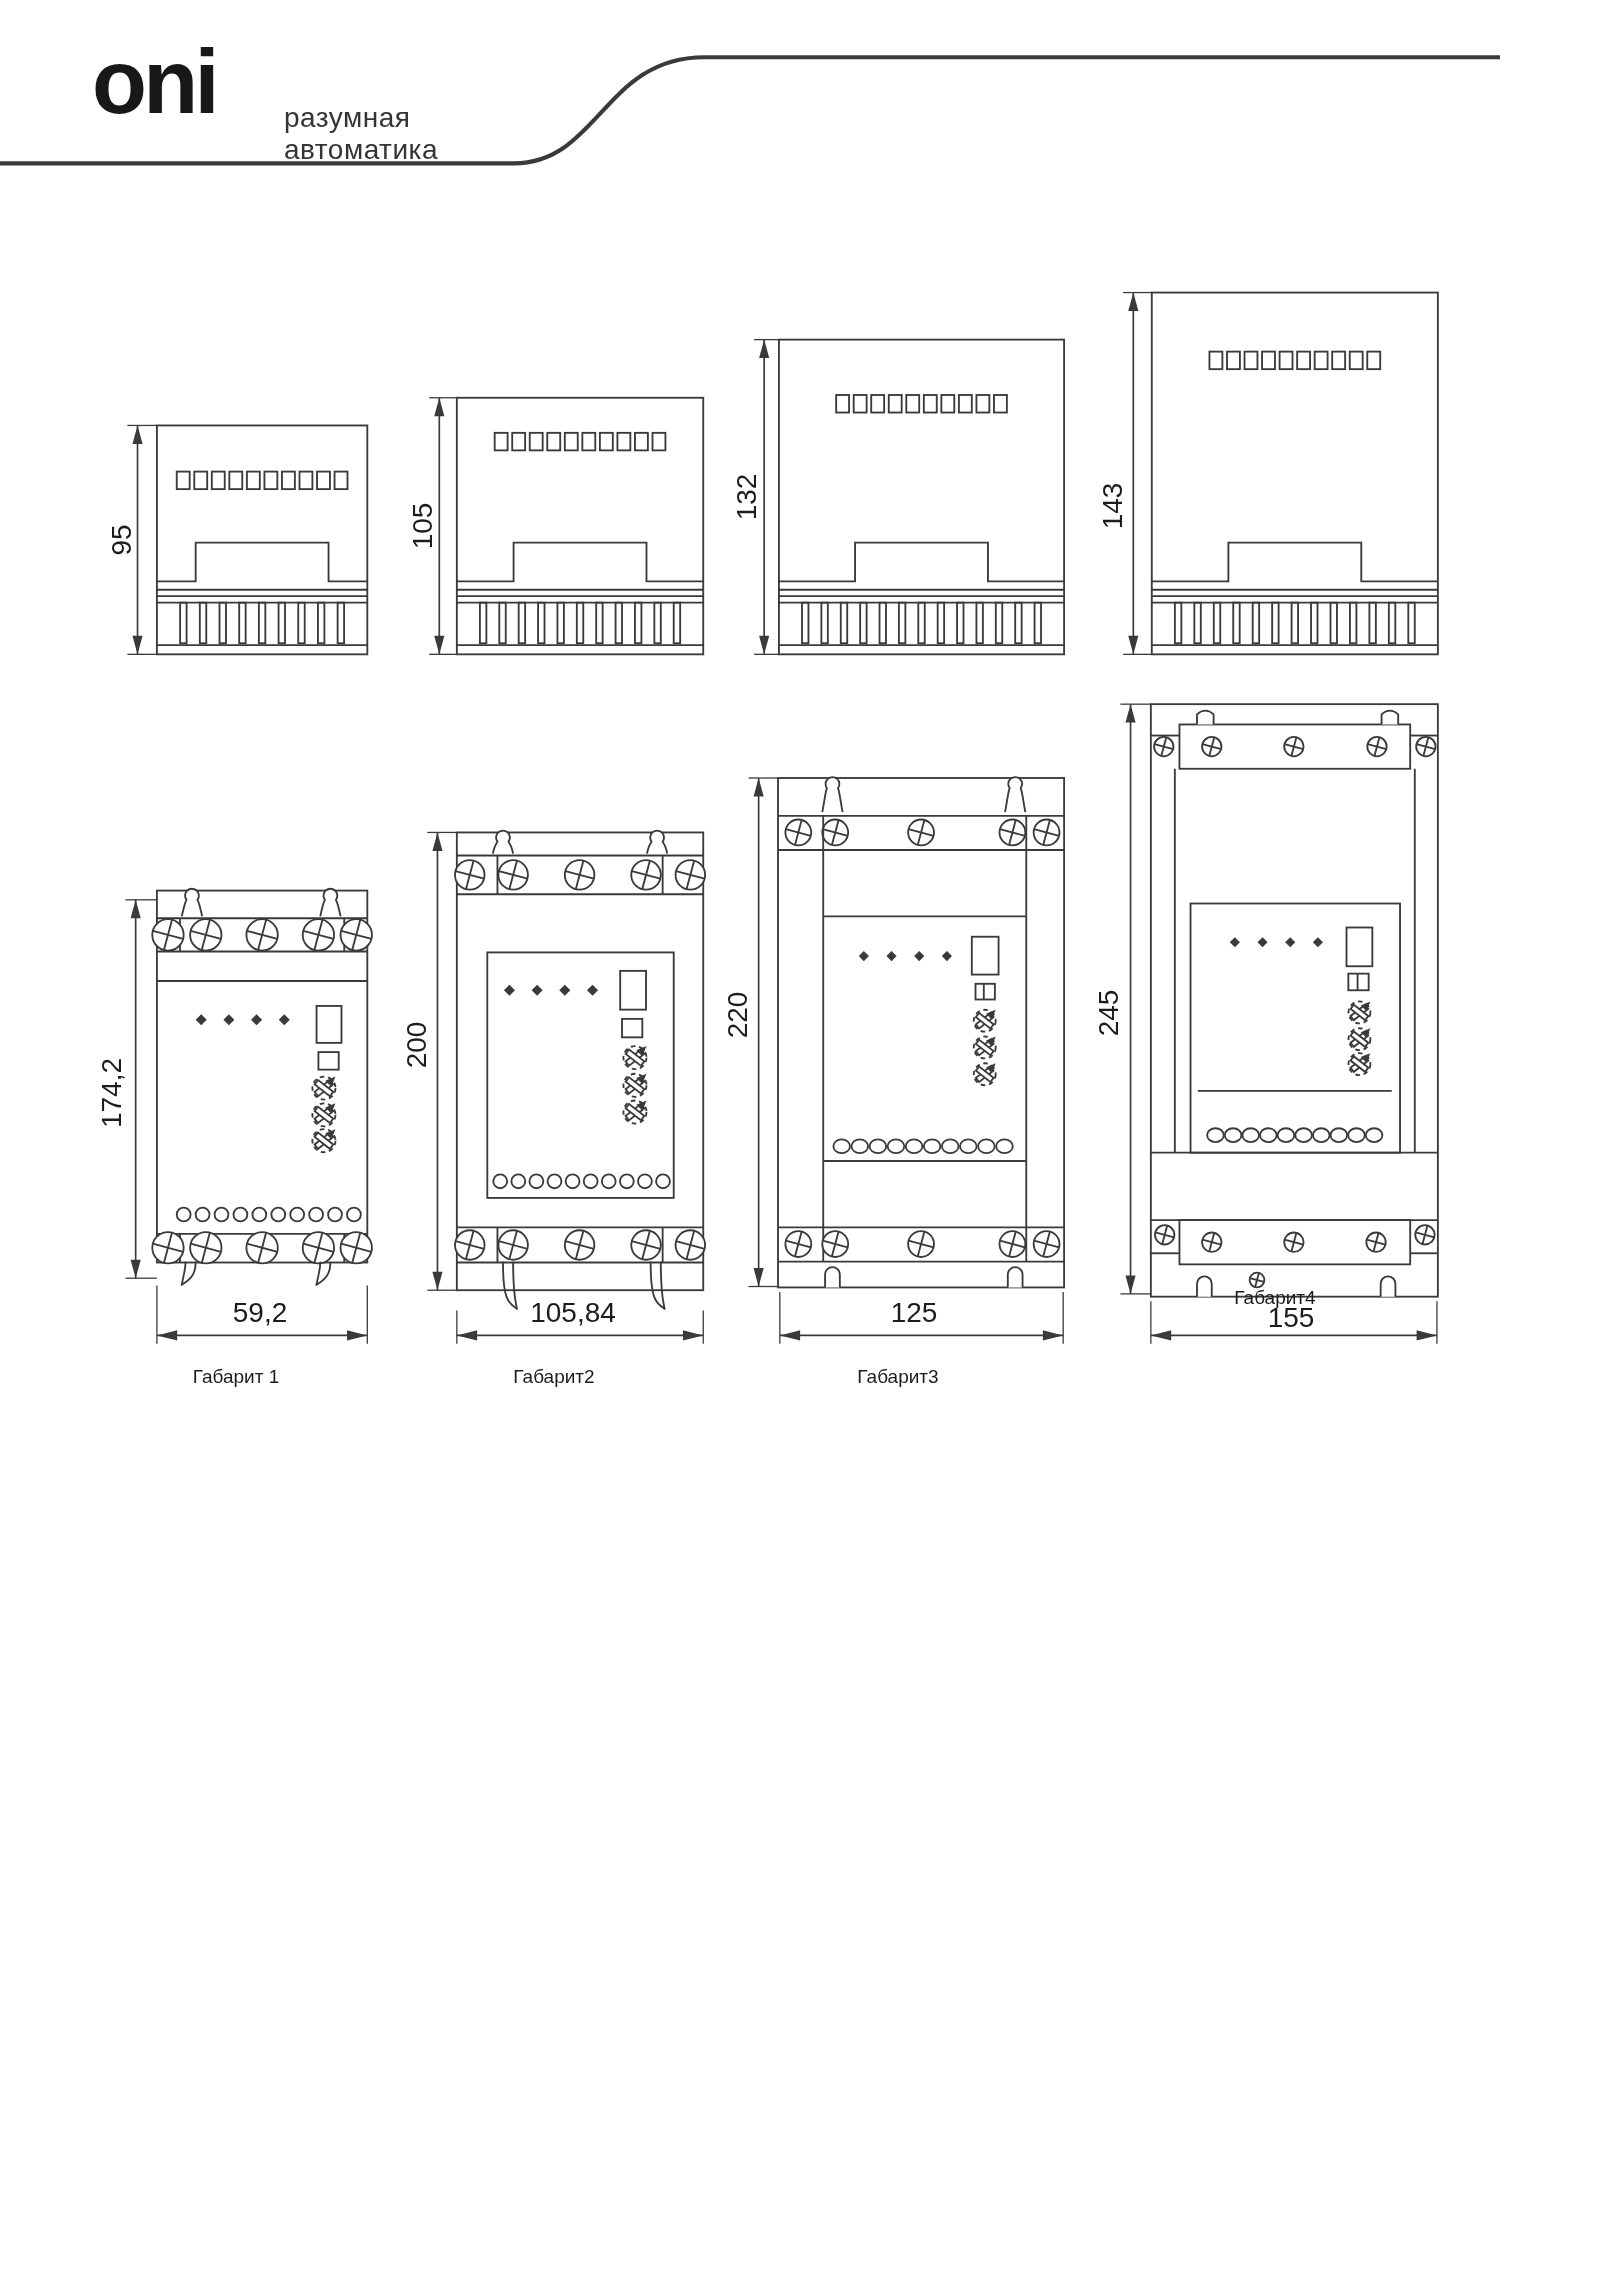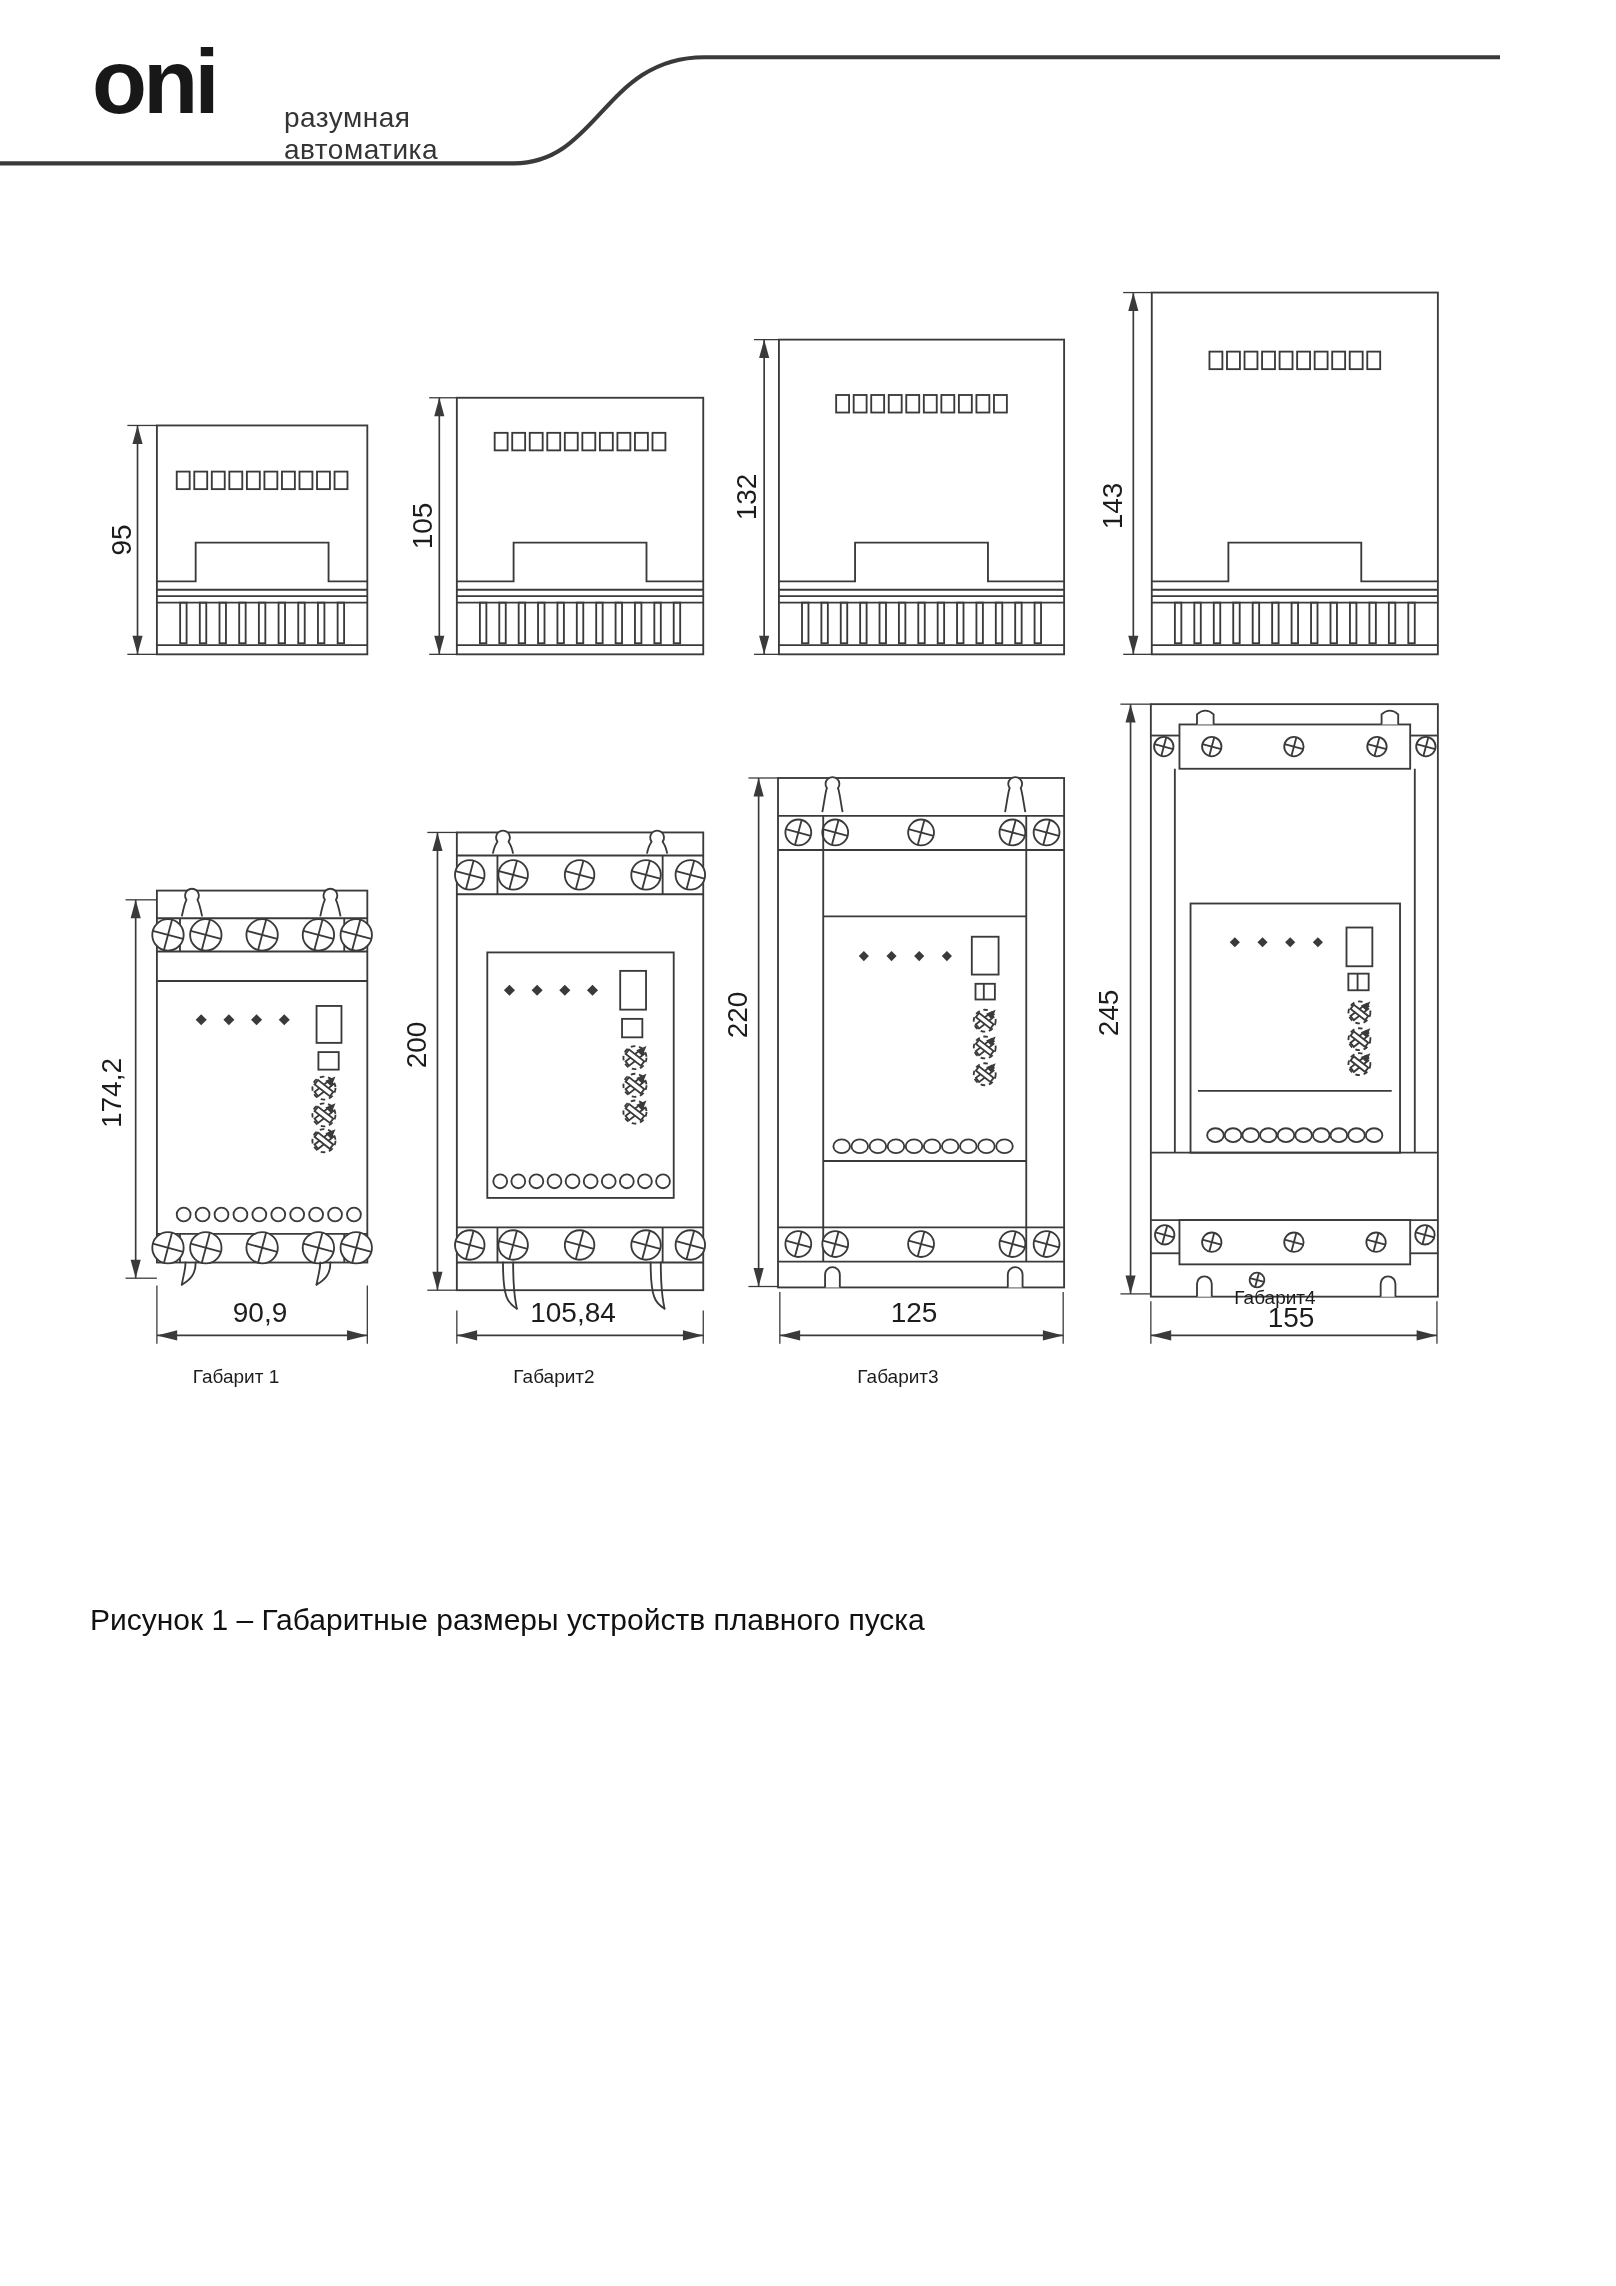--- a/index.html
+++ b/index.html
@@ -537,25 +537,24 @@
   <div class="dim-v" style="left:122px;top:540px">95</div>
   <div class="dim-v" style="left:423px;top:526px">105</div>
   <div class="dim-v" style="left:747px;top:497px">132</div>
   <div class="dim-v" style="left:1113px;top:506px">143</div>
 
   <div class="dim-v" style="left:112px;top:1093px">174,2</div>
   <div class="dim-v" style="left:417px;top:1045px">200</div>
   <div class="dim-v" style="left:738px;top:1015px">220</div>
   <div class="dim-v" style="left:1109px;top:1013px">245</div>
 
-  <div class="dim-h" style="left:260px;top:1313px">90,9</div>
+  <div class="dim-h" style="left:260px;top:1313px">59,2</div>
   <div class="dim-h" style="left:573px;top:1313px">105,84</div>
   <div class="dim-h" style="left:914px;top:1313px">125</div>
   <div class="dim-h" style="left:1291px;top:1318px">155</div>
 
   <div class="fig-label" style="left:236px;top:1377px">Габарит 1</div>
   <div class="fig-label" style="left:554px;top:1377px">Габарит2</div>
   <div class="fig-label" style="left:898px;top:1377px">Габарит3</div>
   <div class="fig-label" style="left:1275px;top:1298px">Габарит4</div>
 
-  <div class="caption">Рисунок 1 – Габаритные размеры устройств плавного пуска</div>
 </div>
 
 
 </body></html>

